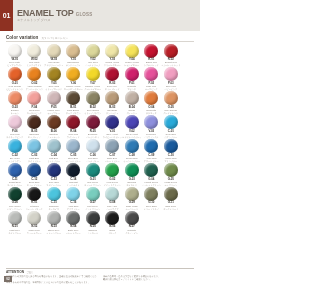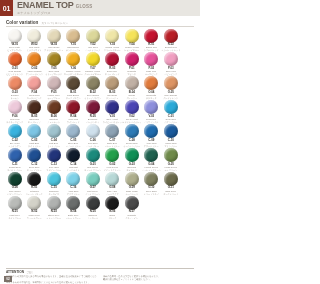--- a/index.html
+++ b/index.html
@@ -7,21 +7,21 @@
     width:200px;height:284px;
     background:#ffffff;
     font-family:"Liberation Sans", sans-serif;
     overflow:hidden;
     position:relative;
   }
 
   
   .header{
     position:relative;
-    height:16px;
+    height:31px;
     background:#e8e6e1;
     display:flex;
     align-items:stretch;
   }
   .header-num{
     width:13px;
     background:#8e3122;
     color:#ffffff;
     font-size:7px;
     font-weight:bold;

